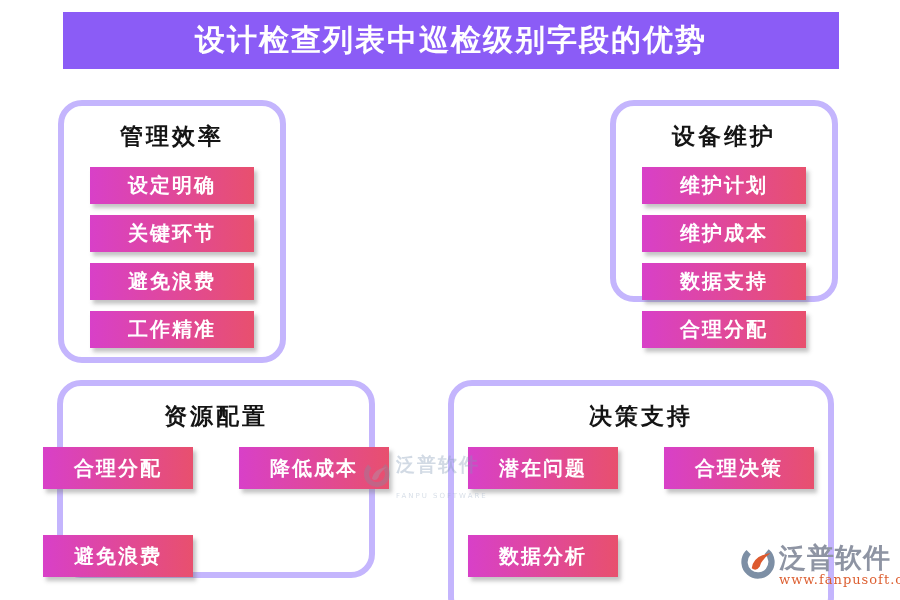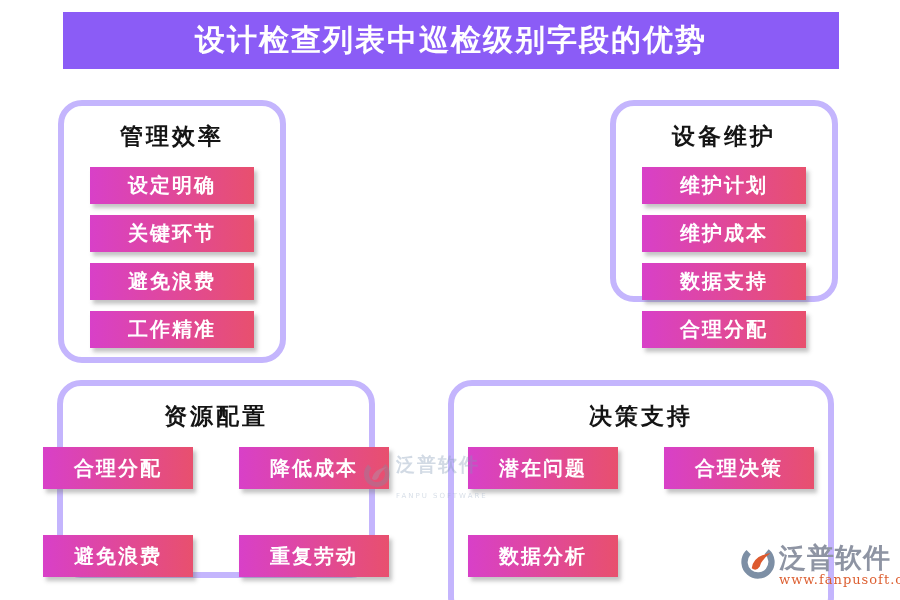--- a/index.html
+++ b/index.html
@@ -101,21 +101,20 @@
       <div class="pill">合理分配</div>
     </div>
   </section>
 
   <section class="card card-3">
     <h2>资源配置</h2>
     <div class="grid">
       <div class="pill">合理分配</div>
       <div class="pill">降低成本</div>
       <div class="pill">避免浪费</div>
-      <div class="pill">重复劳动</div>
     </div>
   </section>
 
   <section class="card card-4">
     <h2>决策支持</h2>
     <div class="grid">
       <div class="pill">潜在问题</div>
       <div class="pill">合理决策</div>
       <div class="pill">数据分析</div>
     </div>

